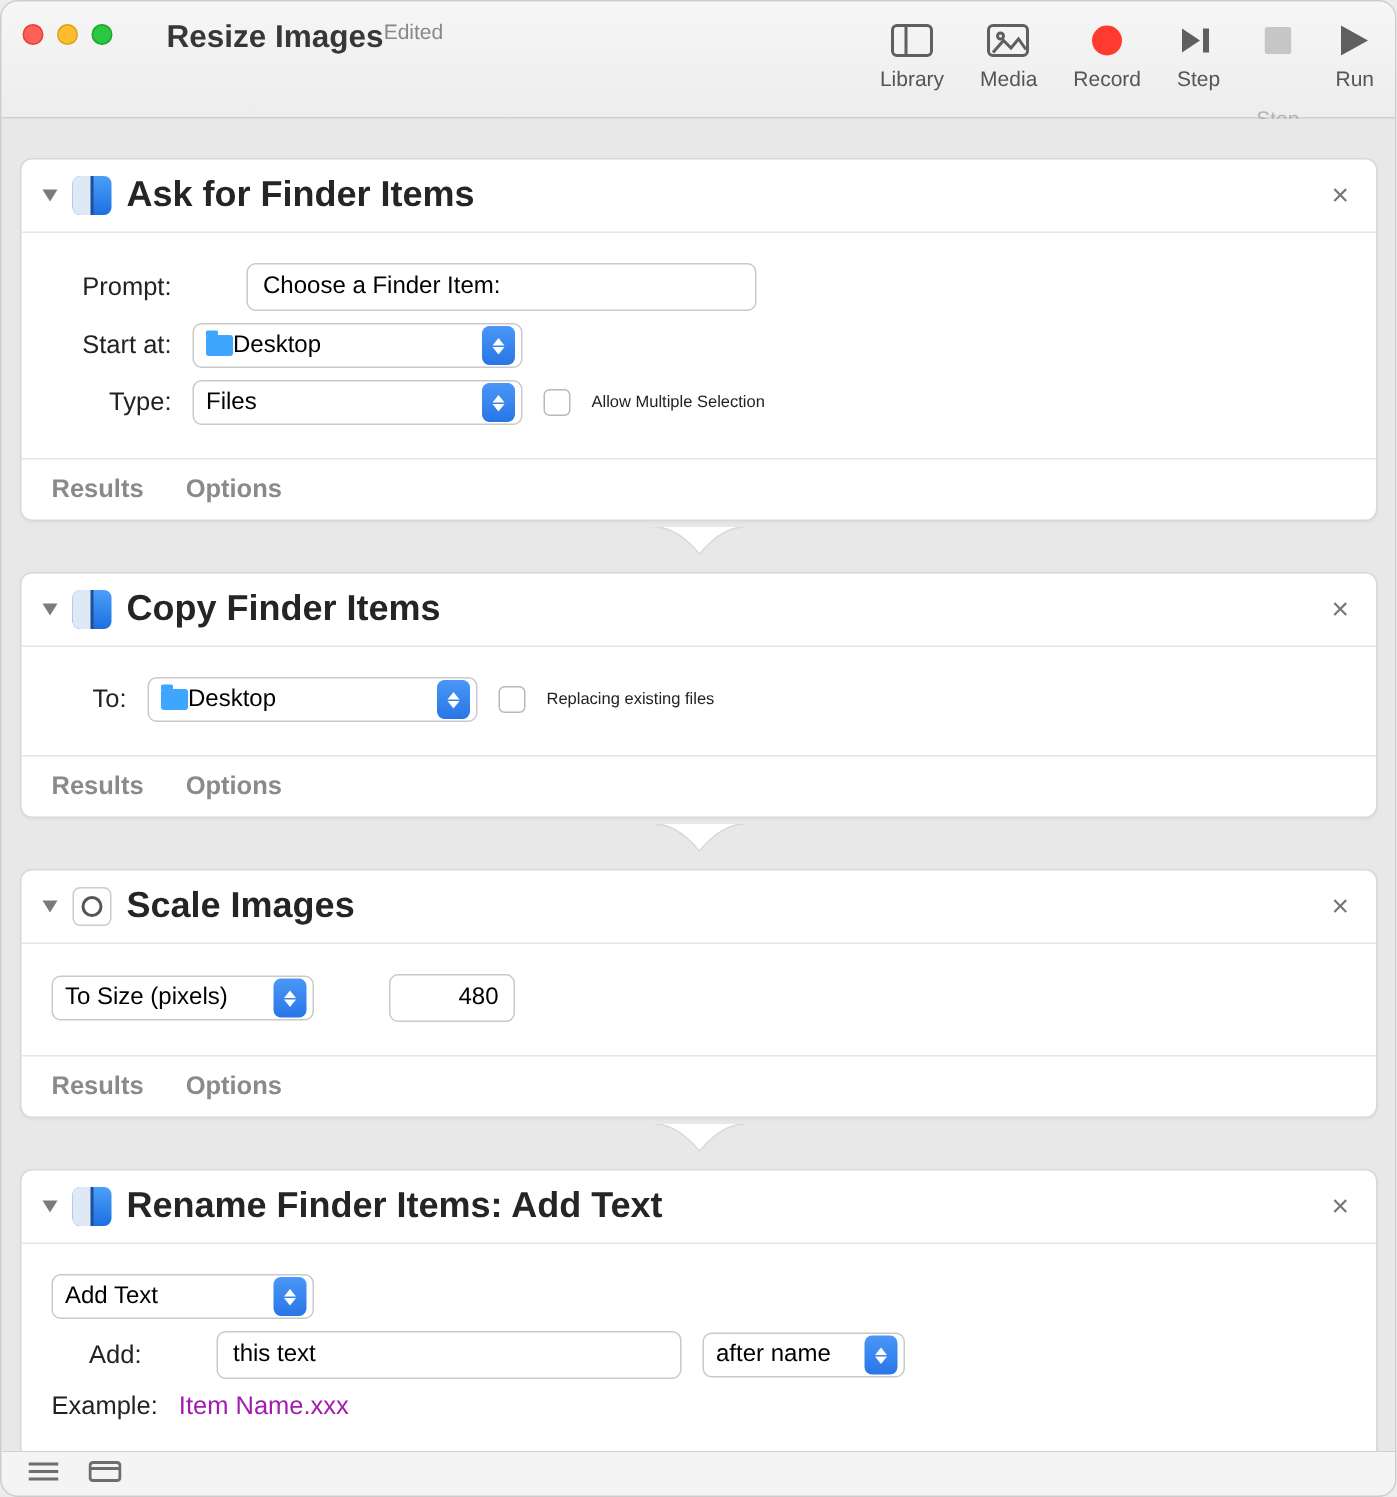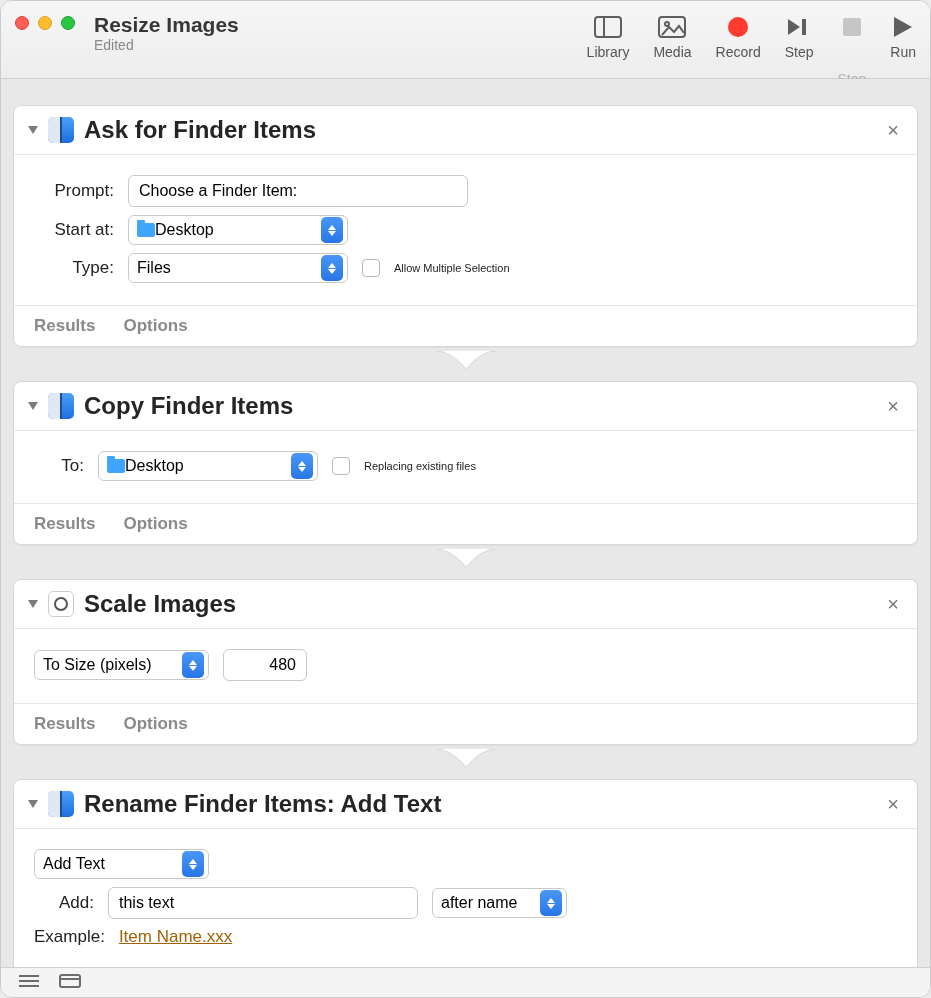--- a/index.html
+++ b/index.html
@@ -29,21 +29,21 @@
     border-bottom: 1px solid #d0d0d0;
     display: flex;
     align-items: flex-start;
     padding: 10px 14px 6px 14px;
   }
   .traffic { display:flex; gap:9px; padding-top:5px; }
   .tl { width:14px; height:14px; border-radius:50%; }
   .tl.red{background:#ff5f57;border:1px solid #e24238;}
   .tl.yel{background:#febc2e;border:1px solid #dba11a;}
   .tl.grn{background:#28c840;border:1px solid #1ba52c;}
-  .titlebox { margin-left:19px; display:flex; flex-direction:column; justify-content:center; padding-top:2px;}
+  .titlebox { margin-left:36px; display:flex; flex-direction:row; justify-content:center; padding-top:2px;}
   .title { font-size:21px; font-weight:700; color:#373737; }
   .subtitle { font-size:14px; color:#888; margin-top:0px;}
   .toolbar-spacer { flex:1; }
   .tb-items { display:flex; gap:24px; align-items:flex-start; padding-top:2px;}
   .tb-item { display:flex; flex-direction:column; align-items:center; gap:3px; color:#555; font-size:14px;}
   .tb-item.disabled { color:#b4b4b4;gap:30px; }
   .tb-icon { height:28px; display:flex; align-items:center; justify-content:center; color:#5f5f5f;}
   .tb-item.disabled .tb-icon{ color:#c6c6c6;}
   .rec-dot{ width:20px;height:20px;background:#ff3b30;border-radius:50%;}
   
@@ -99,21 +99,21 @@
   .preview-icon{position:relative;}
   .act-title { font-size:24px; font-weight:700; color:#252525; flex:1;}
   .close-x { font-size:20px; color:#777; cursor:pointer; font-weight:300; padding:0 4px;}
   .action-body { padding:12px 20px 14px 20px; }
   .row { display:flex; align-items:center; gap:14px; margin:8px 0; }
   .lbl { min-width:80px; text-align:right; font-size:17px; color:#222;}
   .lbl.narrow{min-width:50px;}
   .textfield {
     border:1px solid #c9c9c9; border-radius:6px; height:32px;
     padding:0 10px; font-size:16px; background:#fff;
-    display:flex;align-items:center;
+    display:flex;align-items:center;margin-left:36px;
   }
   .textfield.num{ width:84px; text-align:right; justify-content:flex-end;}
   .popup {
     height:30px; border:1px solid #c9c9c9; border-radius:6px;
     background:#fff; display:inline-flex; align-items:center;
     padding:0 4px 0 8px; font-size:16px; gap:0;
     position:relative;
   }
   .popup .folder-ic{
     width:18px;height:14px;background:#3fa6ff;border-radius:2px;
@@ -152,21 +152,21 @@
     height:26px;display:flex;justify-content:center;align-items:flex-start;
     margin:-2px 0 4px 0;
   }
   .connector svg{display:block;}
   
   .statusbar{
     height:30px;border-top:1px solid #d0d0d0;background:#f4f4f4;
     display:flex;align-items:center;gap:20px;padding:0 18px;
   }
   .sb-ic{color:#6d6d6d;}
-  .example-text{color:#a16207;text-decoration:underline;}
+  .example-text{color:#a21caf;}
   .placeholder{color:#000000;}
 </style>
 </head>
 <body>
 
 <div class="window">
 
   <div class="toolbar">
     <div class="traffic">
       <div class="tl red"></div>

